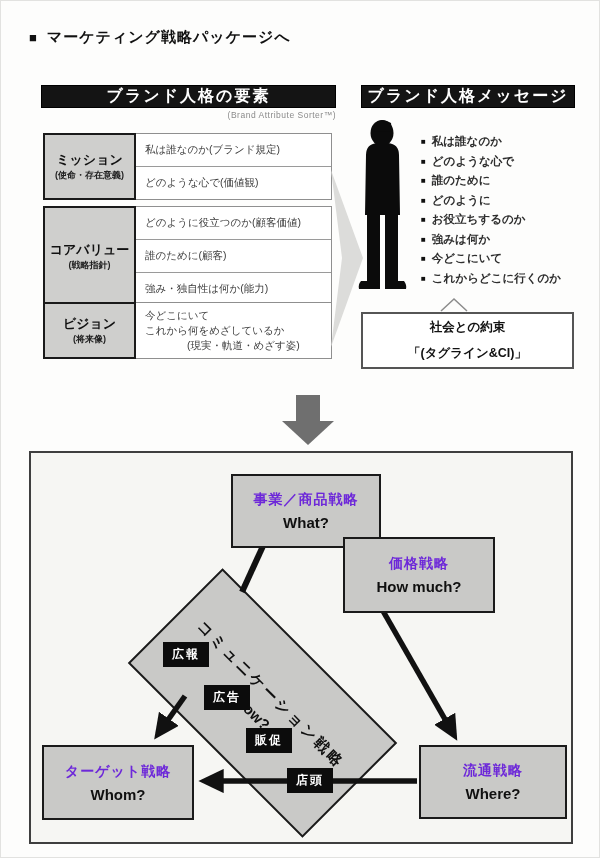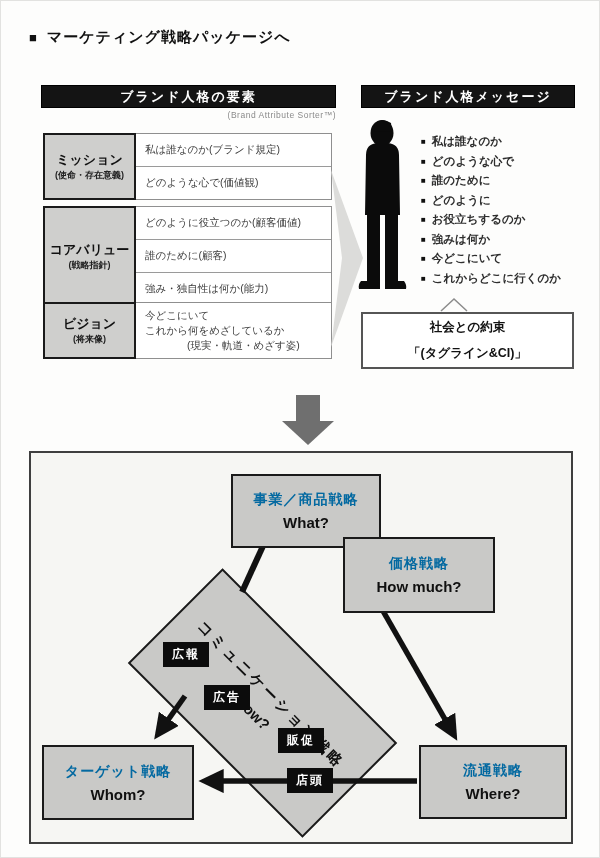--- a/index.html
+++ b/index.html
@@ -6,21 +6,21 @@
   html,body { background:#ffffff; }
   body { font-family:"Liberation Sans","DejaVu Sans",sans-serif; }
   .page {
     position:relative; width:600px; height:858px; margin:0 auto;
     background:#fdfdfc; border:1px solid #e2e2e0; overflow:hidden;
   }
   
   .doc-title { position:absolute; left:28px; top:27px; font-size:15px; font-weight:bold; color:#111; letter-spacing:1px; display:flex; align-items:center; gap:9px; }
   .doc-title .sq { font-size:13px; }
   
-  .blk-header { position:absolute; background:#141414; color:#fff; font-weight:bold; font-size:13px; letter-spacing:2px; display:flex; align-items:center; justify-content:center; border:1px solid #000;text-align:center; }
+  .blk-header { position:absolute; background:#141414; color:#fff; font-weight:bold; font-size:16px; letter-spacing:2px; display:flex; align-items:center; justify-content:center; border:1px solid #000;text-align:center; }
   .hdr-left  { left:40px; top:84px; width:295px; height:23px; }
   .hdr-right { left:360px; top:84px; width:214px; height:23px; }
   .subheader { position:absolute; left:40px; top:109px; width:295px; text-align:right; font-size:8.5px; color:#8a8a8a; letter-spacing:0.5px; }
   
   .attr-row { position:absolute; left:42px; width:289px; display:flex; }
   .attr-label { width:93px; background:#cfcfcd; border:2px solid #1a1a1a; display:flex; flex-direction:column; align-items:center; justify-content:center; gap:0; }
   .attr-label .lbl { font-size:13px; font-weight:bold; color:#111; }
   .attr-label .sub { font-size:9px; font-weight:bold; color:#222; }
   .attr-cells { flex:1; border:1px solid #8f8f8f; border-left:none; background:#fff; display:flex; flex-direction:column; }
   .attr-cell { flex:1; display:flex; align-items:center; padding-left:9px; font-size:10.5px; color:#3c3c3c; border-bottom:1px solid #9a9a9a; }
@@ -38,34 +38,34 @@
   .msg-list li { display:flex; align-items:center; gap:6px; height:19.5px; font-size:11.5px; font-weight:bold; color:#2e2e2e; }
   .msg-list li .bq { font-size:8px; color:#111; }
   
   .promise-box { position:absolute; left:360px; top:311px; width:213px; height:57px; background:#fff; border:2px solid #555; display:flex; flex-direction:column; align-items:center; justify-content:center; gap:9px; font-size:12.5px; font-weight:bold; color:#111; }
   .promise-caret { position:absolute; left:438px; top:296px; }
   
   .down-arrow { position:absolute; left:281px; top:394px; }
   
   .panel { position:absolute; left:28px; top:450px; width:544px; height:393px; background:#f6f6f3; border:2px solid #3f3f3f; }
   .s-box { position:absolute; background:#c9c9c7; border:2px solid #1a1a1a; display:flex; flex-direction:column; align-items:center; justify-content:center; gap:5px; z-index:3; }
-  .s-box .t { font-size:14px; font-weight:bold; color:#0369a1; letter-spacing:1px; }
+  .s-box .t { font-size:14px; font-weight:bold; color:#6d28d9; letter-spacing:1px; }
   .s-box .q { font-size:15px; font-weight:bold; color:#101010; }
   .box-business { left:200px; top:21px; width:150px; height:74px; }
   .box-price { left:312px; top:84px; width:152px; height:76px; }
   .box-target { left:11px; top:292px; width:152px; height:75px; }
   .box-distribution { left:388px; top:292px; width:148px; height:74px; }
   .box-comm { position:absolute; left:108px; top:183px; width:247px; height:134px; background:#c9c9c7; border:2px solid #1a1a1a; transform:rotate(45deg); display:flex; flex-direction:column; align-items:center; justify-content:center; gap:7px; z-index:1; }
   .box-comm .t { font-size:15px; font-weight:bold; letter-spacing:3px; color:#101010; white-space:nowrap; }
   .box-comm .q { font-size:15px; font-weight:bold; color:#101010; }
   .arrows-svg { position:absolute; left:0; top:0; z-index:2; }
   .tag { position:absolute; background:#0c0c0c; color:#fff; font-size:12px; font-weight:bold; letter-spacing:2px; padding:4px 9px; z-index:4; }
   .tag-pr { left:132px; top:189px; }
   .tag-ad { left:173px; top:232px; }
-  .tag-sp { left:215px; top:275px;margin-left:32px; }
+  .tag-sp { left:215px; top:275px; }
   .tag-store { left:256px; top:315px; }
 </style>
 </head>
 <body>
 
 <div class="page">
 
   <div class="doc-title">
     <span class="sq">■</span>
     <span>マーケティング戦略パッケージへ</span>

